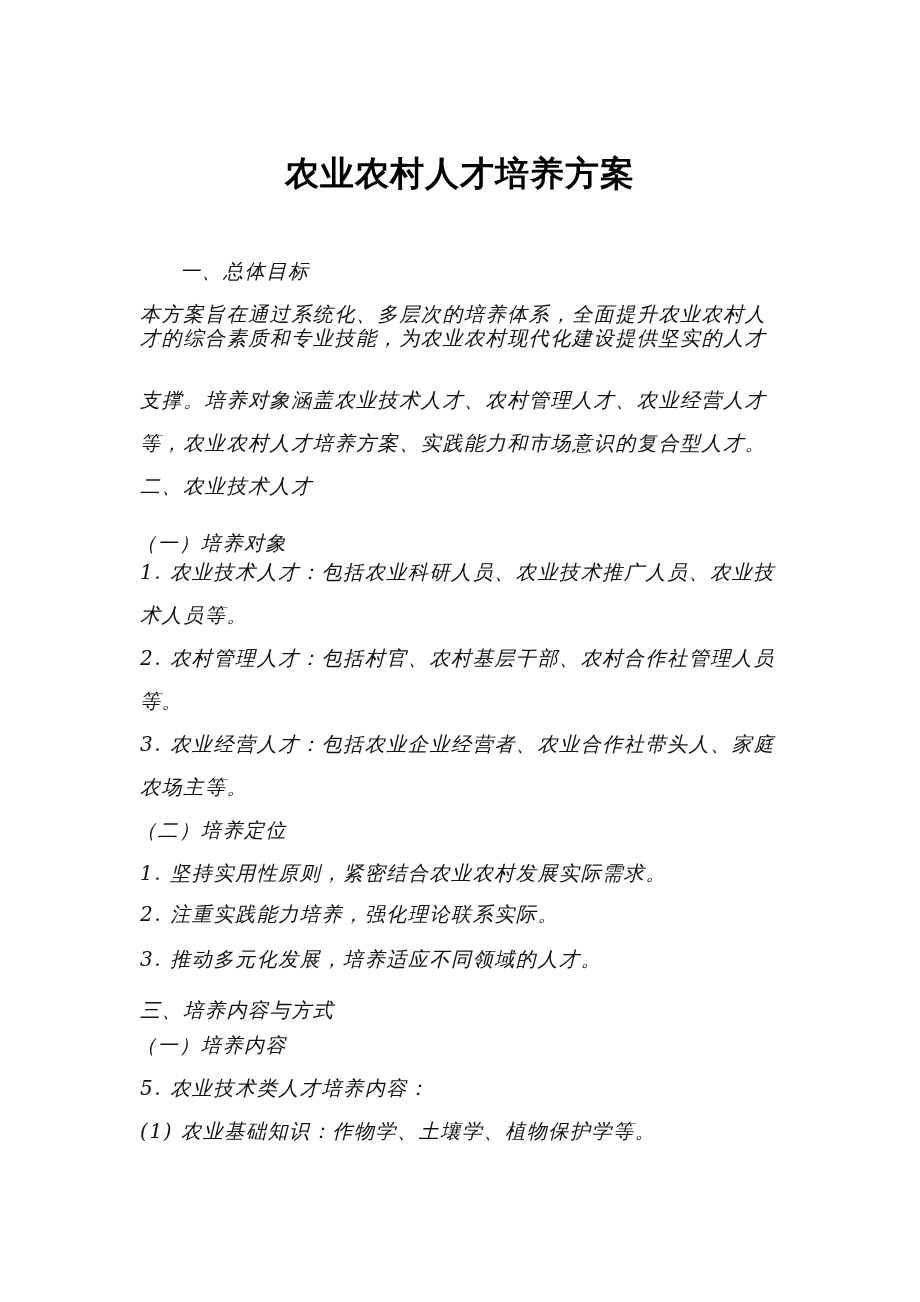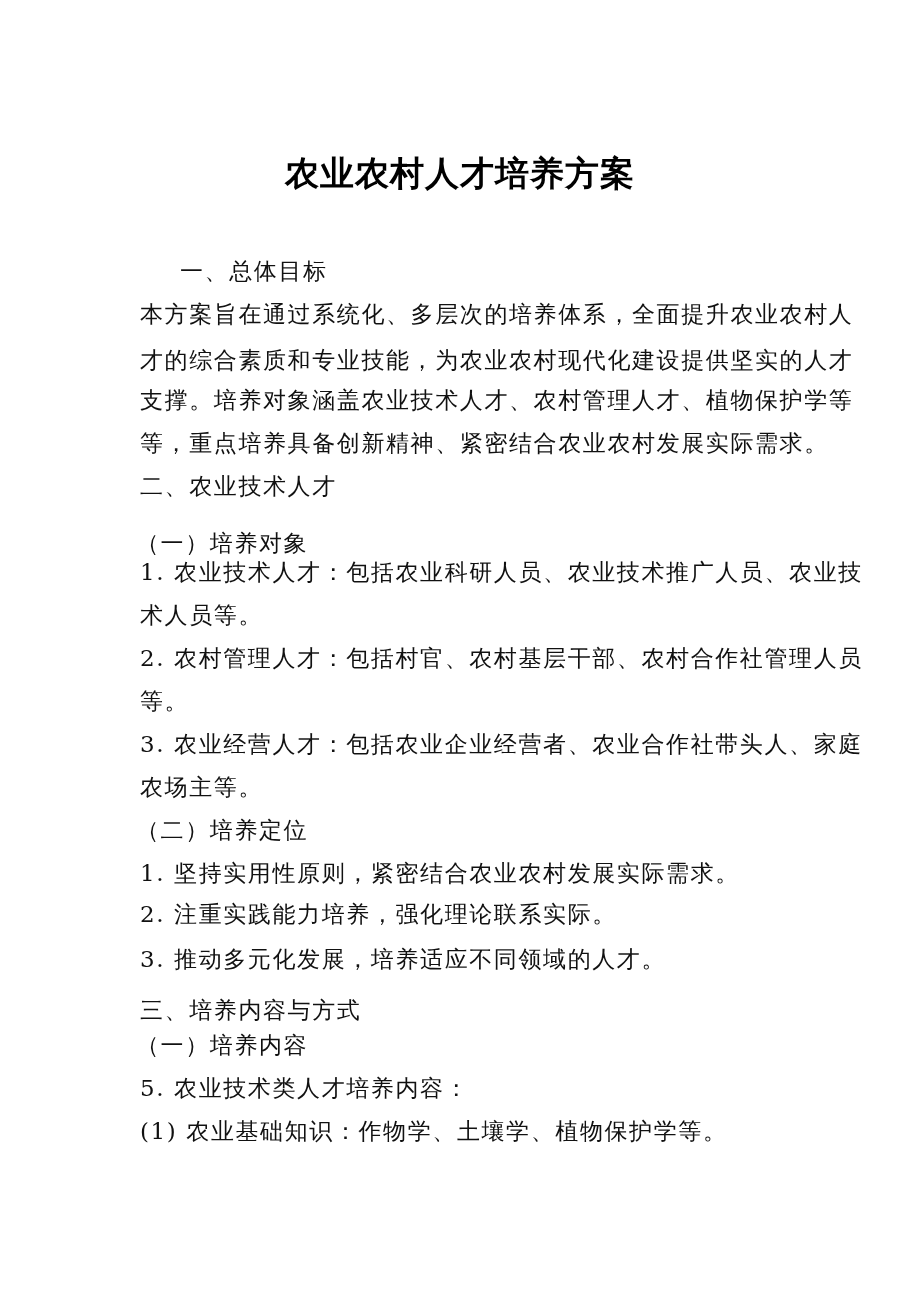--- a/index.html
+++ b/index.html
@@ -2,36 +2,36 @@
 <html><head>
   <meta charset="utf-8">
   <style>
     html, body { margin: 0; padding: 0; background: #ffffff; }
     body { width: 920px; height: 1302px; position: relative; overflow: hidden;
            font-family: "DejaVu Serif", "Liberation Serif", serif; color: #111111; }
     .page { position: absolute; left: 0; top: 0; width: 788px; height: 1302px; background: #ffffff; }
     .title { position: absolute; top: 148px; left: 0; width: 920px; text-align: center;
              font-family: "DejaVu Sans", "Liberation Sans", sans-serif; font-weight: bold;
              font-size: 34px; letter-spacing: 1px; color: #000; line-height: 50px; }
-    .line { position: absolute; left: 140px; font-size: 23px; line-height: 28px;
-            white-space: nowrap; letter-spacing: 1.6px; color: #111; }
+    .line { position: absolute; left: 140px; font-size: 20px; line-height: 28px;
+            white-space: nowrap; letter-spacing: 1.6px; color: #111; font-style: italic; }
     .indent { left: 180px; }
     .sub { left: 136px; }
   </style>
 </head>
 <body>
 
 <div class="page">
   <div class="title">农业农村人才培养方案</div>
   <div id="lines">
       <div class="line indent" style="top: 257px;">一、总体目标</div>
       <div class="line" style="top: 300px;">本方案旨在通过系统化、多层次的培养体系，全面提升农业农村人</div>
-      <div class="line" style="top: 346px;">才的综合素质和专业技能，为农业农村现代化建设提供坚实的人才</div>
-      <div class="line" style="top: 386px;">支撑。培养对象涵盖农业技术人才、农村管理人才、植物保护学等</div>
-      <div class="line" style="top: 429px;">等，重点培养具备创新精神、紧密结合农业农村发展实际需求。</div>
+      <div class="line" style="top: 324px;">才的综合素质和专业技能，为农业农村现代化建设提供坚实的人才</div>
+      <div class="line" style="top: 386px;">支撑。培养对象涵盖农业技术人才、农村管理人才、农业经营人才</div>
+      <div class="line" style="top: 429px;">等，农业农村人才培养方案、实践能力和市场意识的复合型人才。</div>
       <div class="line" style="top: 472px;">二、农业技术人才</div>
       <div class="line sub" style="top: 529px;">（一）培养对象</div>
       <div class="line" style="top: 558px;">1. 农业技术人才：包括农业科研人员、农业技术推广人员、农业技</div>
       <div class="line" style="top: 601px;">术人员等。</div>
       <div class="line" style="top: 644px;">2. 农村管理人才：包括村官、农村基层干部、农村合作社管理人员</div>
       <div class="line" style="top: 687px;">等。</div>
       <div class="line" style="top: 730px;">3. 农业经营人才：包括农业企业经营者、农业合作社带头人、家庭</div>
       <div class="line" style="top: 773px;">农场主等。</div>
       <div class="line sub" style="top: 816px; text-align: right;">（二）培养定位</div>
       <div class="line" style="top: 859px;">1. 坚持实用性原则，紧密结合农业农村发展实际需求。</div>

